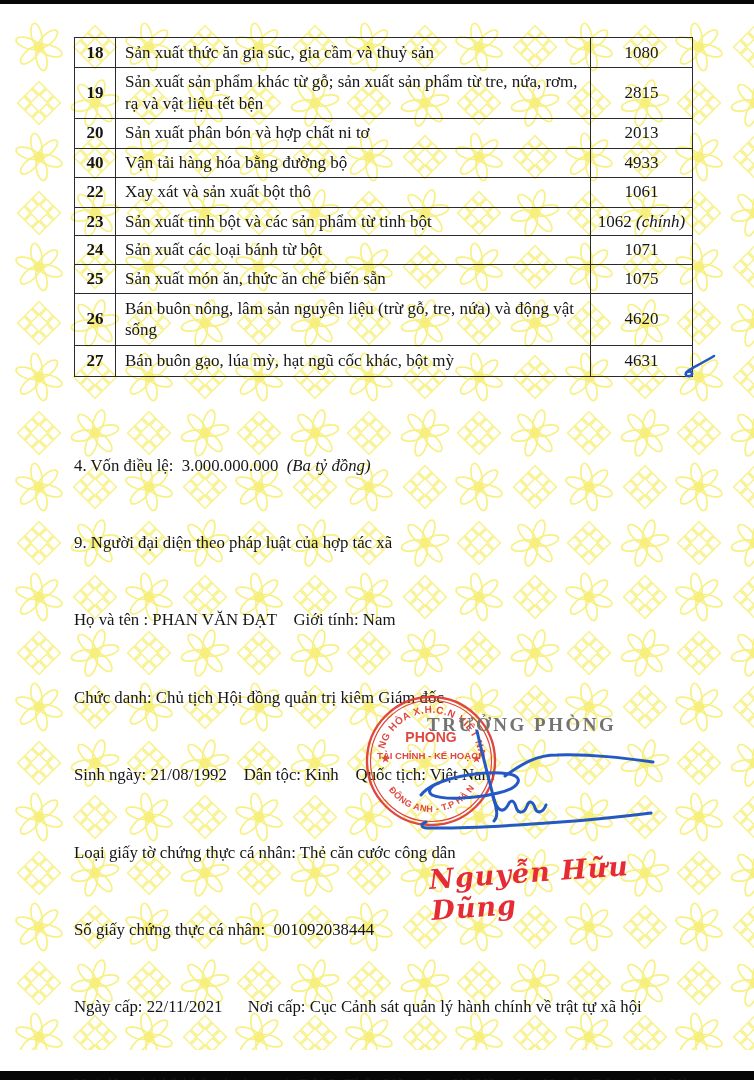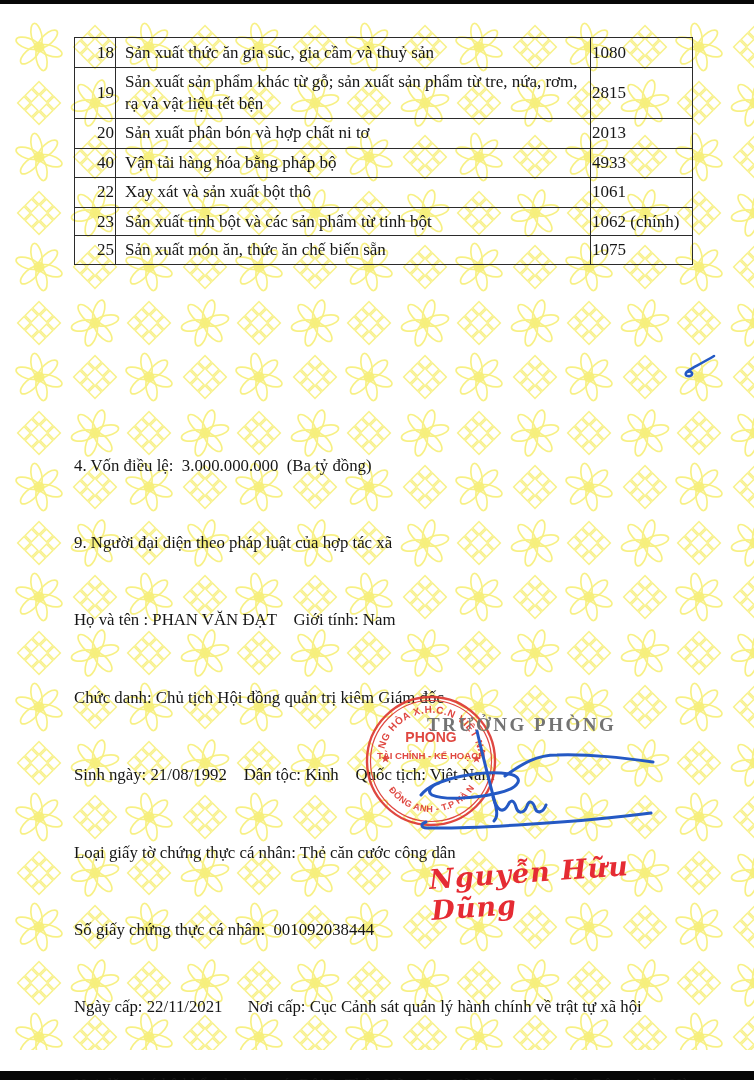--- a/index.html
+++ b/index.html
@@ -8,31 +8,31 @@
   .scanbar{position:absolute;left:0;width:754px;background:#070707;}
   .scanbar.top{top:0;height:4px;}
   .scanbar.bottom{top:1071px;height:9px;}
   .bg{position:absolute;left:12px;top:20px;pointer-events:none;}
 
   
   table.act{position:absolute;left:74px;top:37px;width:618px;border-collapse:collapse;
             table-layout:fixed;background:transparent;}
   table.act td{border:1.7px solid #2b2b2b;font-size:17px;line-height:1.28;
                vertical-align:middle;background:transparent;}
-  td.c1{text-align:right;width:41px;}
+  td.c1{text-align:center;width:41px;font-weight:bold;}
   td.c2{padding:3px 6px 3px 9px;width:475px;}
-  td.c3{text-align:left;width:102px;margin-top:18px;}
-  .cn{}
+  td.c3{text-align:center;width:102px;margin-top:18px;}
+  .cn{font-style:italic;}
 
   
   .bt{position:absolute;left:74px;top:401px;width:621px;font-size:16.8px;
       line-height:25.8px;white-space:pre-wrap;}
   .bt p{margin:0;}
   .bold{font-weight:normal;}
-  .it{}
+  .it{font-style:italic;}
 
   
   .head-title{position:absolute;left:427px;top:714px;font-size:19px;font-weight:bold;
               letter-spacing:2.5px;color:#737373;}
   .stamp{position:absolute;left:364px;top:693px;opacity:.93;}
   .stamp text{font-family:"Liberation Sans", sans-serif;font-weight:bold;}
   .sig{position:absolute;left:405px;top:725px;}
   .tick{position:absolute;left:678px;top:348px;}
   .signer{position:absolute;left:430px;top:856px;width:230px;
           font-family:"DejaVu Serif", serif;font-style:italic;font-weight:bold;
@@ -96,37 +96,52 @@
       <td class="c2">Sản xuất sản phẩm khác từ gỗ; sản xuất sản phẩm từ tre, nứa, rơm, rạ và vật liệu tết bện</td>
       <td class="c3"><span>2815</span><span class="cn"></span></td>
     </tr>
     <tr style="height:30px">
       <td class="c1">20</td>
       <td class="c2">Sản xuất phân bón và hợp chất ni tơ</td>
       <td class="c3"><span>2013</span><span class="cn"></span></td>
     </tr>
     <tr style="height:29px">
       <td class="c1">40</td>
-      <td class="c2">Vận tải hàng hóa bằng pháp bộ</td>
+      <td class="c2">Vận tải hàng hóa bằng đường bộ</td>
       <td class="c3"><span>4933</span><span class="cn"></span></td>
     </tr>
     <tr style="height:30px">
       <td class="c1">22</td>
       <td class="c2">Xay xát và sản xuất bột thô</td>
       <td class="c3"><span>1061</span><span class="cn"></span></td>
     </tr>
     <tr style="height:28px">
       <td class="c1">23</td>
       <td class="c2">Sản xuất tinh bột và các sản phẩm từ tinh bột</td>
       <td class="c3"><span>1062</span><span class="cn"> (chính)</span></td>
     </tr>
     <tr style="height:28px">
+      <td class="c1">24</td>
+      <td class="c2">Sản xuất các loại bánh từ bột</td>
+      <td class="c3"><span>1071</span><span class="cn"></span></td>
+    </tr>
+    <tr style="height:28px">
       <td class="c1">25</td>
       <td class="c2">Sản xuất món ăn, thức ăn chế biến sẵn</td>
       <td class="c3"><span>1075</span><span class="cn"></span></td>
+    </tr>
+    <tr style="height:52px">
+      <td class="c1">26</td>
+      <td class="c2">Bán buôn nông, lâm sản nguyên liệu (trừ gỗ, tre, nứa) và động vật sống</td>
+      <td class="c3"><span>4620</span><span class="cn"></span></td>
+    </tr>
+    <tr style="height:31px">
+      <td class="c1">27</td>
+      <td class="c2">Bán buôn gạo, lúa mỳ, hạt ngũ cốc khác, bột mỳ</td>
+      <td class="c3"><span>4631</span><span class="cn"></span></td>
     </tr>
   </tbody>
     </table>
 
   <svg class="tick" width="42" height="42">
     <path d="M36,8 C26,14 16,19 11,22 C6,25 7,29 12,28 C16,27 14,22 9,24" stroke="#2459c4" stroke-width="2.6" fill="none" stroke-linecap="round"></path>
   </svg>
 
   <div class="bt">
     <p><span class="bold">4. Vốn điều lệ</span><span>:  3.000.000.000  </span><span class="it">(Ba tỷ đồng)</span></p>

